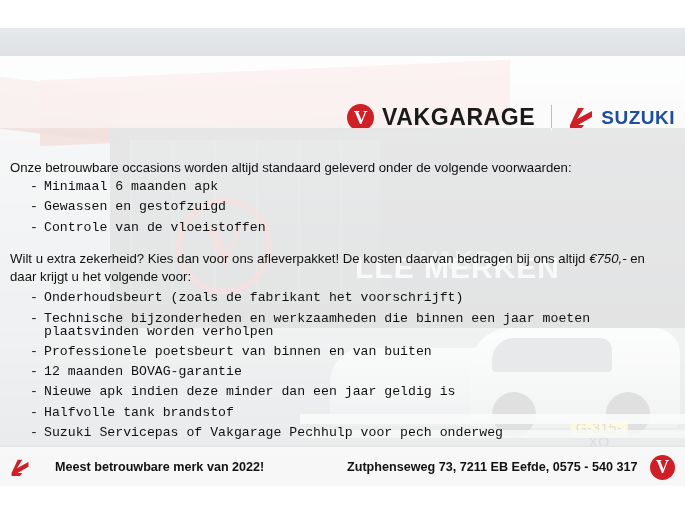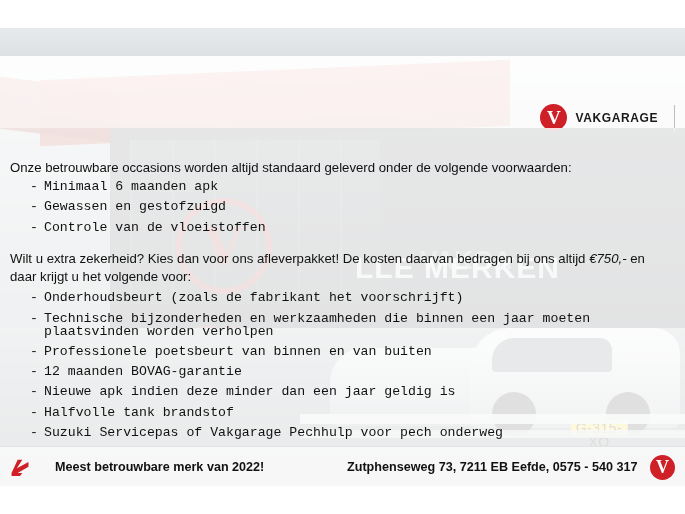--- a/index.html
+++ b/index.html
@@ -199,21 +199,21 @@
     border-radius: 50%;
     background: #cf2027;
     color: #fff;
     font-family: "Liberation Serif", serif;
     font-weight: bold;
     font-size: 19px;
     line-height: 27px;
     text-align: center;
   }
   .vak-text {
-    font-size: 12px;
+    font-size: 23px;
     font-weight: bold;
     letter-spacing: .6px;
     color: #1a1a1a;
   }
   .divider-v {
     width: 1px; height: 26px; background: #bdbdbd;
   }
   .suzuki-logo {
     display: flex;
     align-items: center;
@@ -351,20 +351,28 @@
       <div class="barrier2"></div>
     </div>
 
     <div class="header-band">
       <div class="brandbar">
         <div class="vak-logo">
           <div class="vak-mark">V</div>
           <div class="vak-text">VAKGARAGE</div>
         </div>
         <div class="divider-v"></div>
+        <div class="suzuki-logo">
+          <div class="suz-mark">
+            <svg width="26" height="24" viewBox="0 0 26 24" aria-hidden="true">
+              <path d="M2 19 L10 2 L16 2 L9 13 L24 5 L24 11 L10 19 L16 19 L13 23 L2 23 Z" fill="#cf2027"></path>
+            </svg>
+          </div>
+          <div class="suz-text">SUZUKI</div>
+        </div>
       </div>
     </div>
 
     <div class="overlay"></div>
 
     <div class="content">
       <p class="para">Onze betrouwbare occasions worden altijd standaard geleverd onder de volgende voorwaarden:</p>
       <ul class="bullets">
         <li>Minimaal 6 maanden apk</li>
         <li>Gewassen en gestofzuigd</li>

